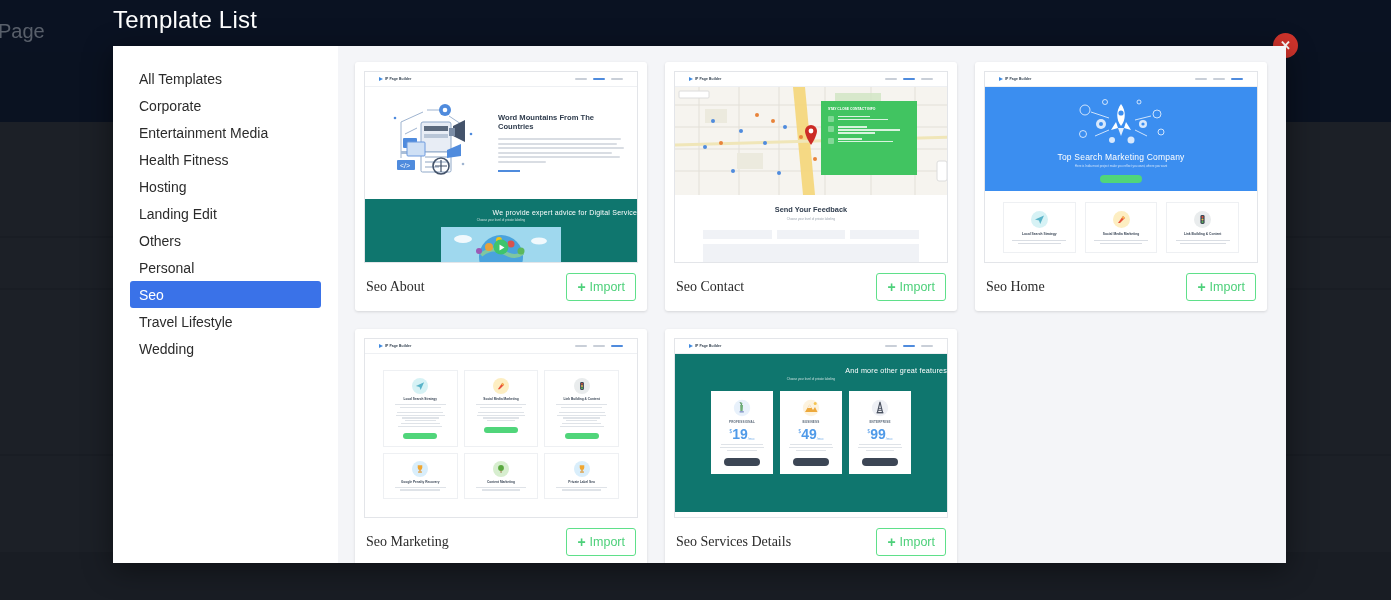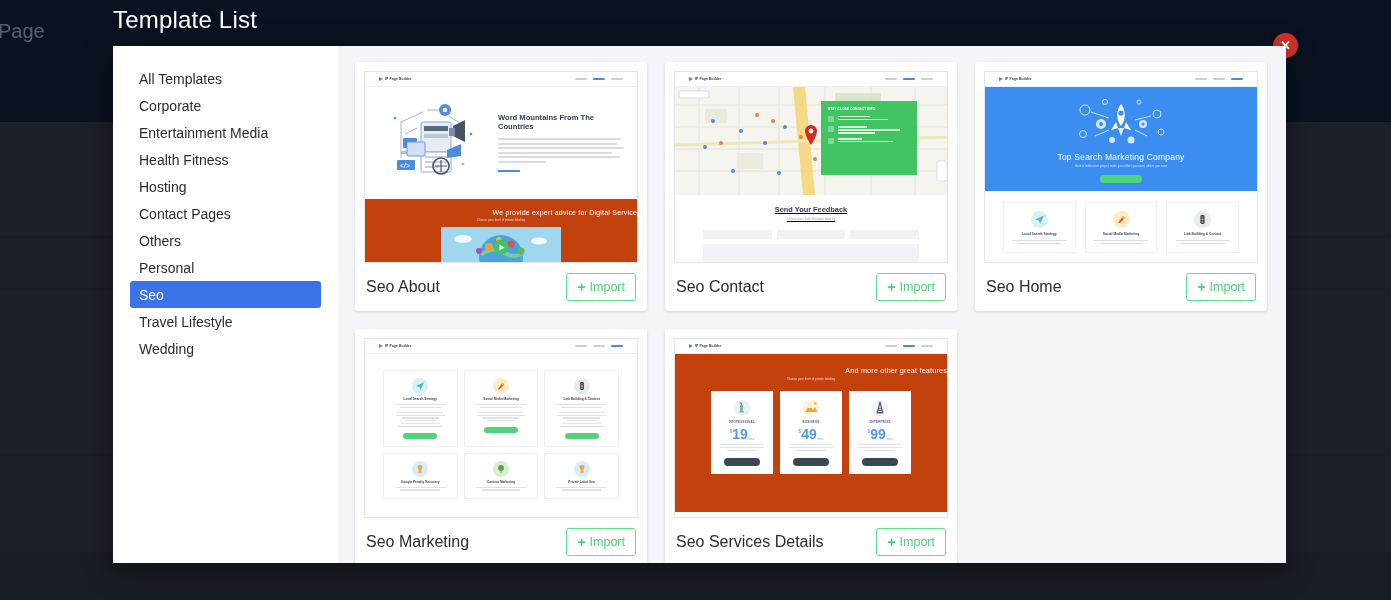--- a/index.html
+++ b/index.html
@@ -122,21 +122,21 @@
   .thumb {
     width: 100%; height: 192px;
     border: 1px solid #e3e5e9; background: #fff;
     overflow: hidden; position: relative;
   }
   .tcard.tall .thumb { height: 180px; }
   .tfooter {
     height: 48px; display: flex; align-items: center;
     justify-content: space-between; padding: 0 2px;
   }
-  .tname { font-size: 16px; color: #2b2b2b; }
+  .tname { font-size: 14px; color: #2b2b2b; font-family: Liberation Serif, serif; }
   .import-btn {
     border: 1px solid #5fe08a; background: #fff; color: #4dd07a;
     font-size: 12.5px; border-radius: 3px; padding: 5px 10px;
     display: flex; align-items: center; gap: 4px; cursor: pointer;
     font-family: "Liberation Sans", sans-serif;
   }
   .import-btn .plus { font-size: 14px; font-weight: bold; }
 
   
   .mini { width: 100%; height: 100%; background: #fff; position: relative; font-size: 0; }
@@ -148,21 +148,21 @@
   .mini-logo .tri {
     width: 0; height: 0; border-left: 4px solid #3f8ae0;
     border-top: 2.5px solid transparent; border-bottom: 2.5px solid transparent;
   }
   .mini-logo .lt { font-size: 3.4px; color: #2b3a4a; font-weight: bold; letter-spacing: .1px; }
   .mini-menu { display: flex; gap: 6px; }
   .mini-menu i { display: block; width: 12px; height: 2.5px; background: #c9cfd8; border-radius: 1px; }
   .mini-menu i.on { background: #4f8bdd; }
 
   .band { width: 100%; }
-  .band.violet { background: #c2410c; }
+  .band.violet { background: #0f766e; }
   .band.blue   { background: #3b8ef0; }
 
   .hd { color: #fff; text-align: right; font-size: 7.2px; letter-spacing: .2px; }
   .sub { color: rgba(255,255,255,.75); text-align: center; font-size: 3px; margin-top: 2px; }
 
   .txt-line { background: #d9dde3; border-radius: 1px; height: 2px; }
 
   
   .about-top { display: flex; padding: 12px 12px 18px 10px; gap: 8px; height: 112px; }
   .about-ill { flex: 0 0 46%; display: flex; align-items: center; justify-content: center; }
@@ -179,21 +179,21 @@
     position: absolute; right: 30px; top: 14px; width: 96px; height: 74px;
     background: #41c461;
   }
   .gp-title { color: #fff; font-size: 3.4px; padding: 6px 0 0 7px; line-height: 1.45; font-weight: bold; }
   .gp-rows { padding: 4px 7px; display: flex; flex-direction: column; gap: 4.5px; }
   .gp-row { display: flex; gap: 4px; align-items: flex-start; }
   .gp-ico { width: 6px; height: 6px; background: rgba(255,255,255,.35); border-radius: 1px; flex: 0 0 6px; }
   .gp-tx { flex: 1; display: flex; flex-direction: column; gap: 1.5px; }
   .gp-tx i { display: block; height: 1.4px; background: rgba(255,255,255,.8); }
 
-  .form-area { padding: 10px 28px; text-decoration: underline; }
+  .form-area { padding: 10px 28px; }
   .form-h { text-align: center; font-size: 7.4px; color: #2f3c4d; font-weight: bold; }
   .form-s { text-align: center; font-size: 3px; color: #9aa3ae; margin-top: 3px; }
   .form-inputs { display: flex; gap: 5px; margin-top: 9px; }
   .form-inputs .fi { flex: 1; height: 9px; background: #f0f2f6; }
   .form-ta { margin-top: 5px; height: 30px; background: #f0f2f6; }
 
   
   .hero { height: 104px; position: relative; display: flex; flex-direction: column;
           align-items: center; justify-content: center; }
   .hero-btn { margin-top: 7px; width: 42px; height: 8px; background: #50d57a; border-radius: 5px; }
@@ -288,21 +288,21 @@
       <div class="cat-item">
         <span>Entertainment Media</span>
       </div>
       <div class="cat-item">
         <span>Health Fitness</span>
       </div>
       <div class="cat-item">
         <span>Hosting</span>
       </div>
       <div class="cat-item">
-        <span>Contact Pages</span>
+        <span>Landing Edit</span>
       </div>
       <div class="cat-item">
         <span>Others</span>
       </div>
       <div class="cat-item">
         <span>Personal</span>
       </div>
       <div class="cat-item selected">
         <span>Seo</span>
       </div>

